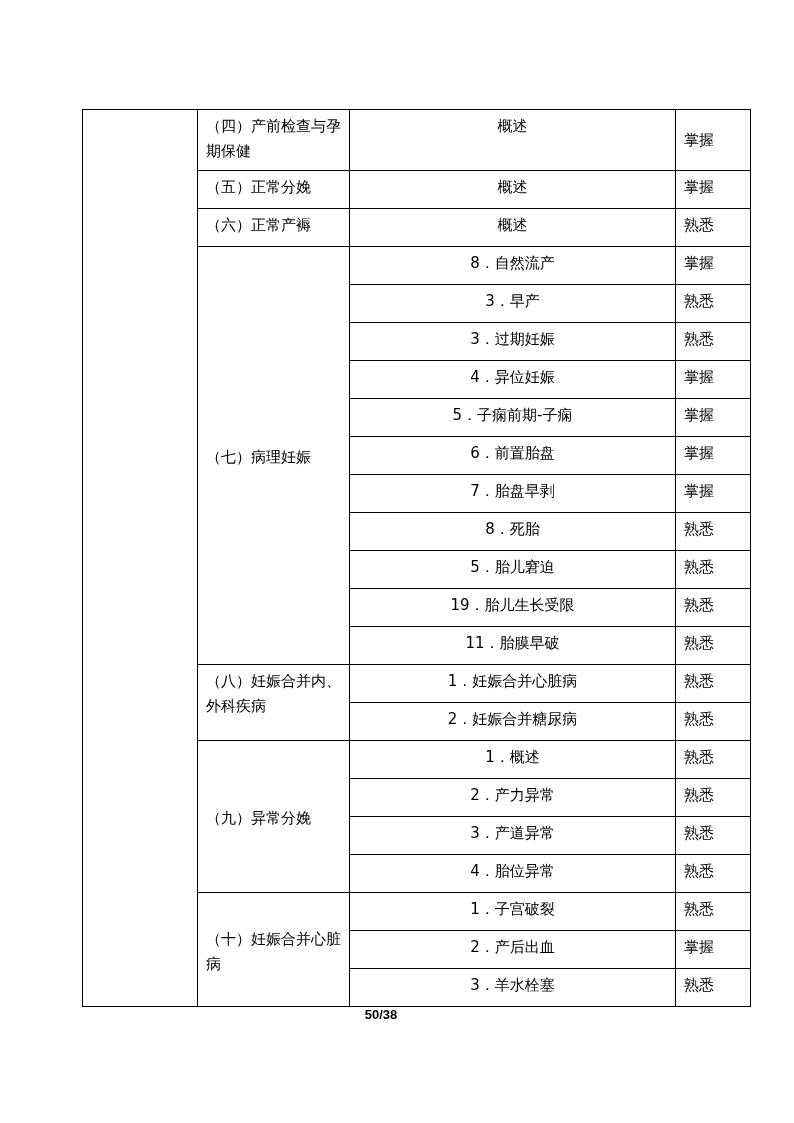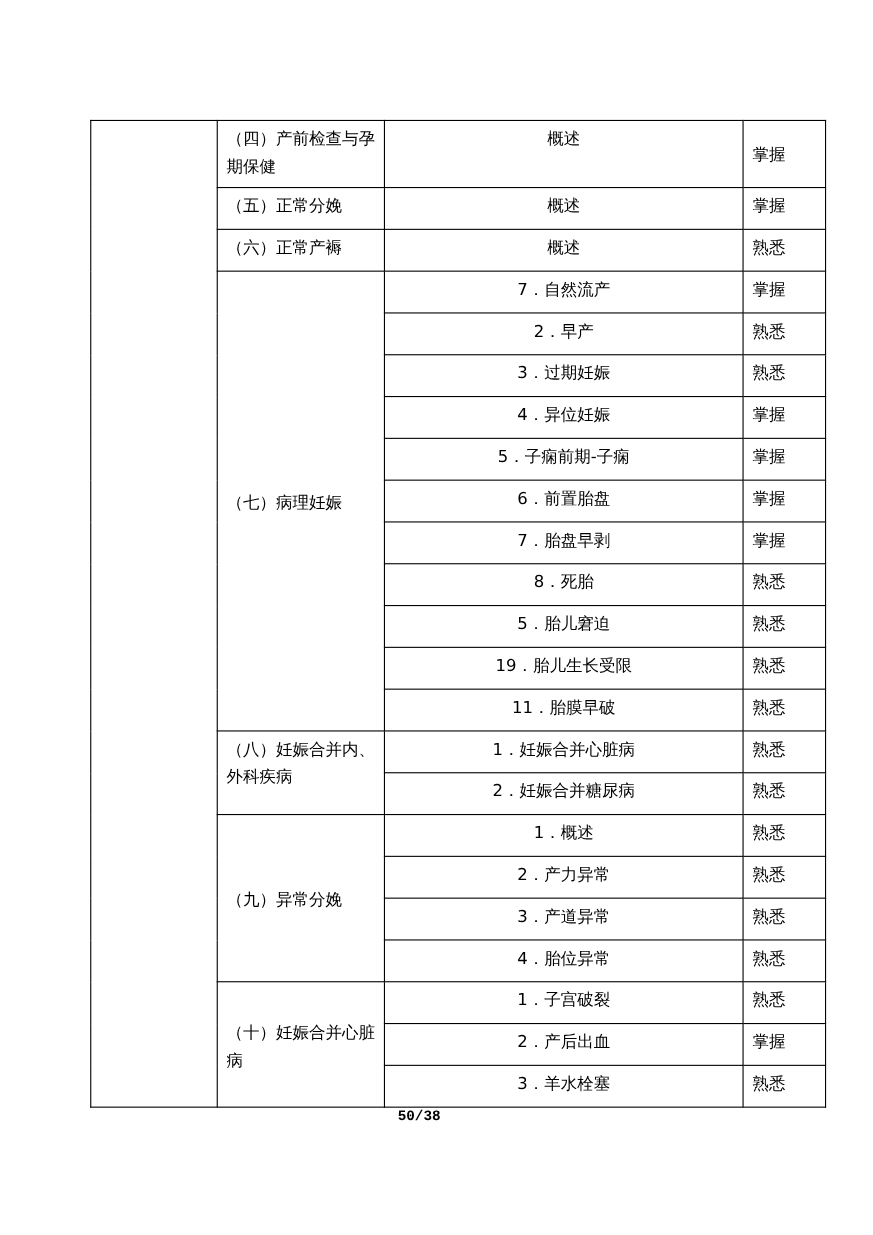--- a/index.html
+++ b/index.html
@@ -51,21 +51,21 @@
     padding-top: 4px;
   }
   .footer-page-number {
     position: absolute;
     top: 995px;
     left: 0;
     width: 762px;
     text-align: center;
     font-size: 13px;
     font-weight: bold;
-    font-family: Liberation Mono, monospace;
+    font-family: Liberation Sans, sans-serif;
     color: #000000;
   }
 </style>
 </head>
 <body>
 
 <div class="page">
 
   <table class="syllabus">
     <colgroup>
@@ -90,25 +90,25 @@
       </tr>
 
       <tr>
         <td class="section-cell">（六）正常产褥</td>
         <td class="topic-cell">概述</td>
         <td class="level-cell">熟悉</td>
       </tr>
 
       <tr>
         <td class="section-cell vmid" rowspan="11">（七）病理妊娠</td>
-        <td class="topic-cell">7．自然流产</td>
+        <td class="topic-cell">8．自然流产</td>
         <td class="level-cell">掌握</td>
       </tr>
       <tr>
-        <td class="topic-cell">2．早产</td>
+        <td class="topic-cell">3．早产</td>
         <td class="level-cell">熟悉</td>
       </tr>
       <tr>
         <td class="topic-cell">3．过期妊娠</td>
         <td class="level-cell">熟悉</td>
       </tr>
       <tr>
         <td class="topic-cell">4．异位妊娠</td>
         <td class="level-cell">掌握</td>
       </tr>

